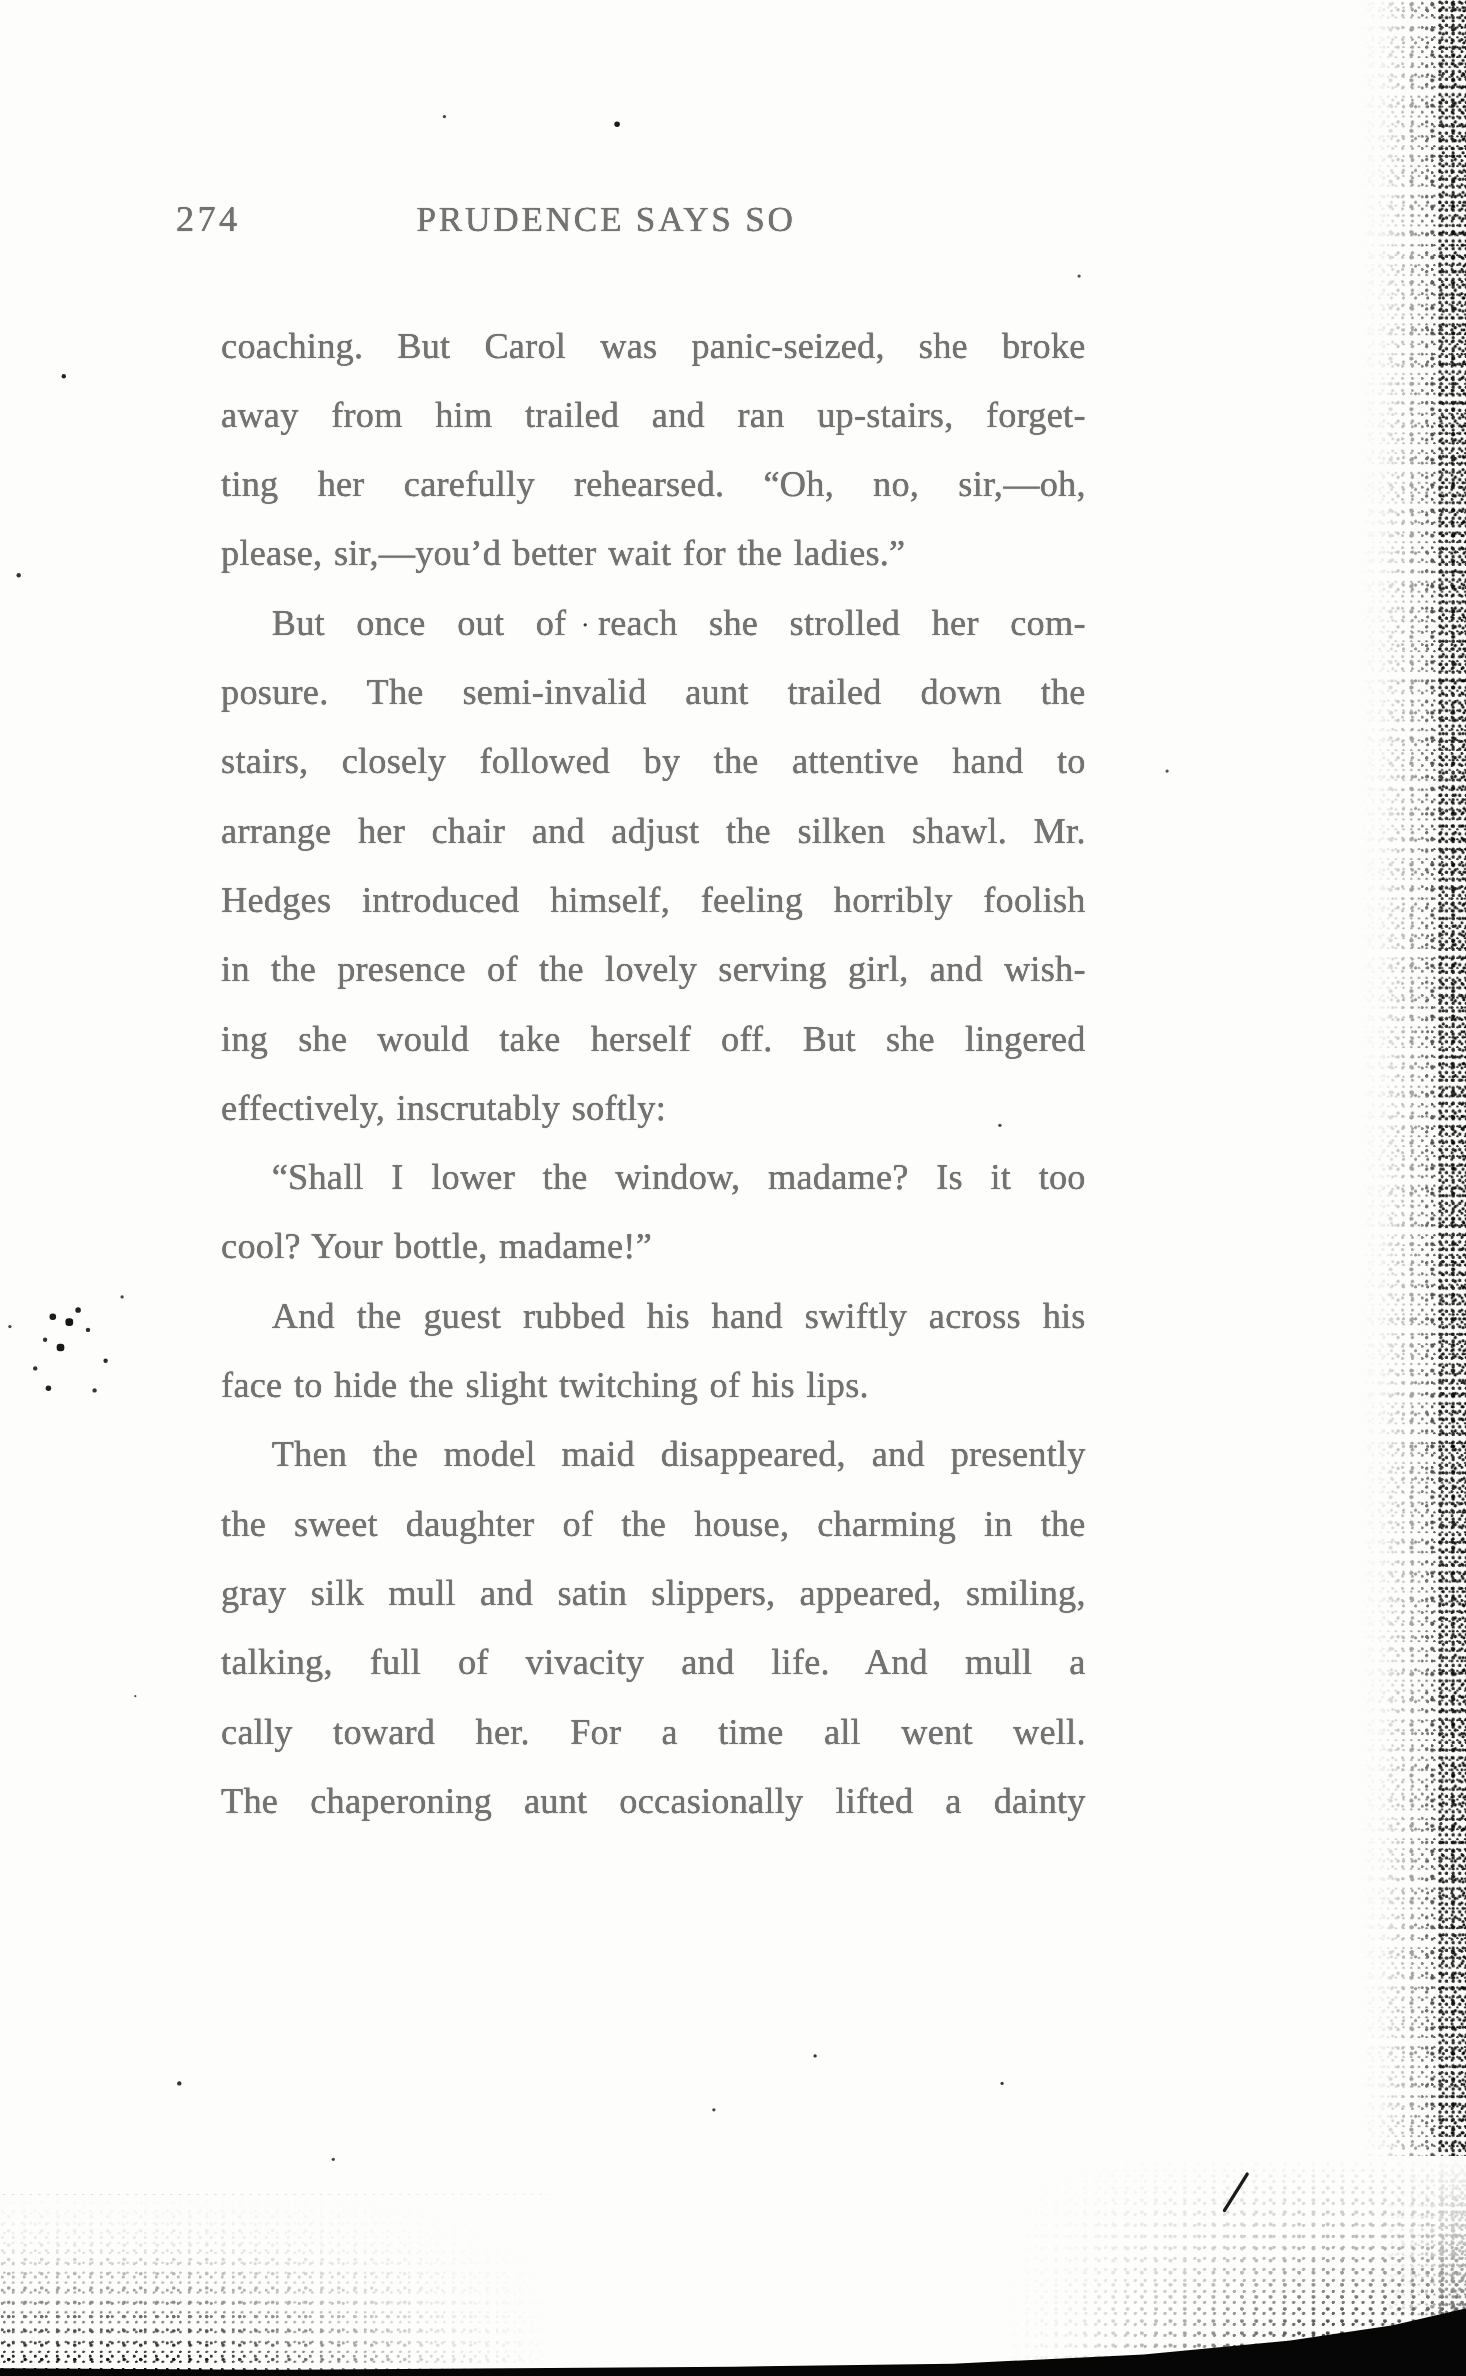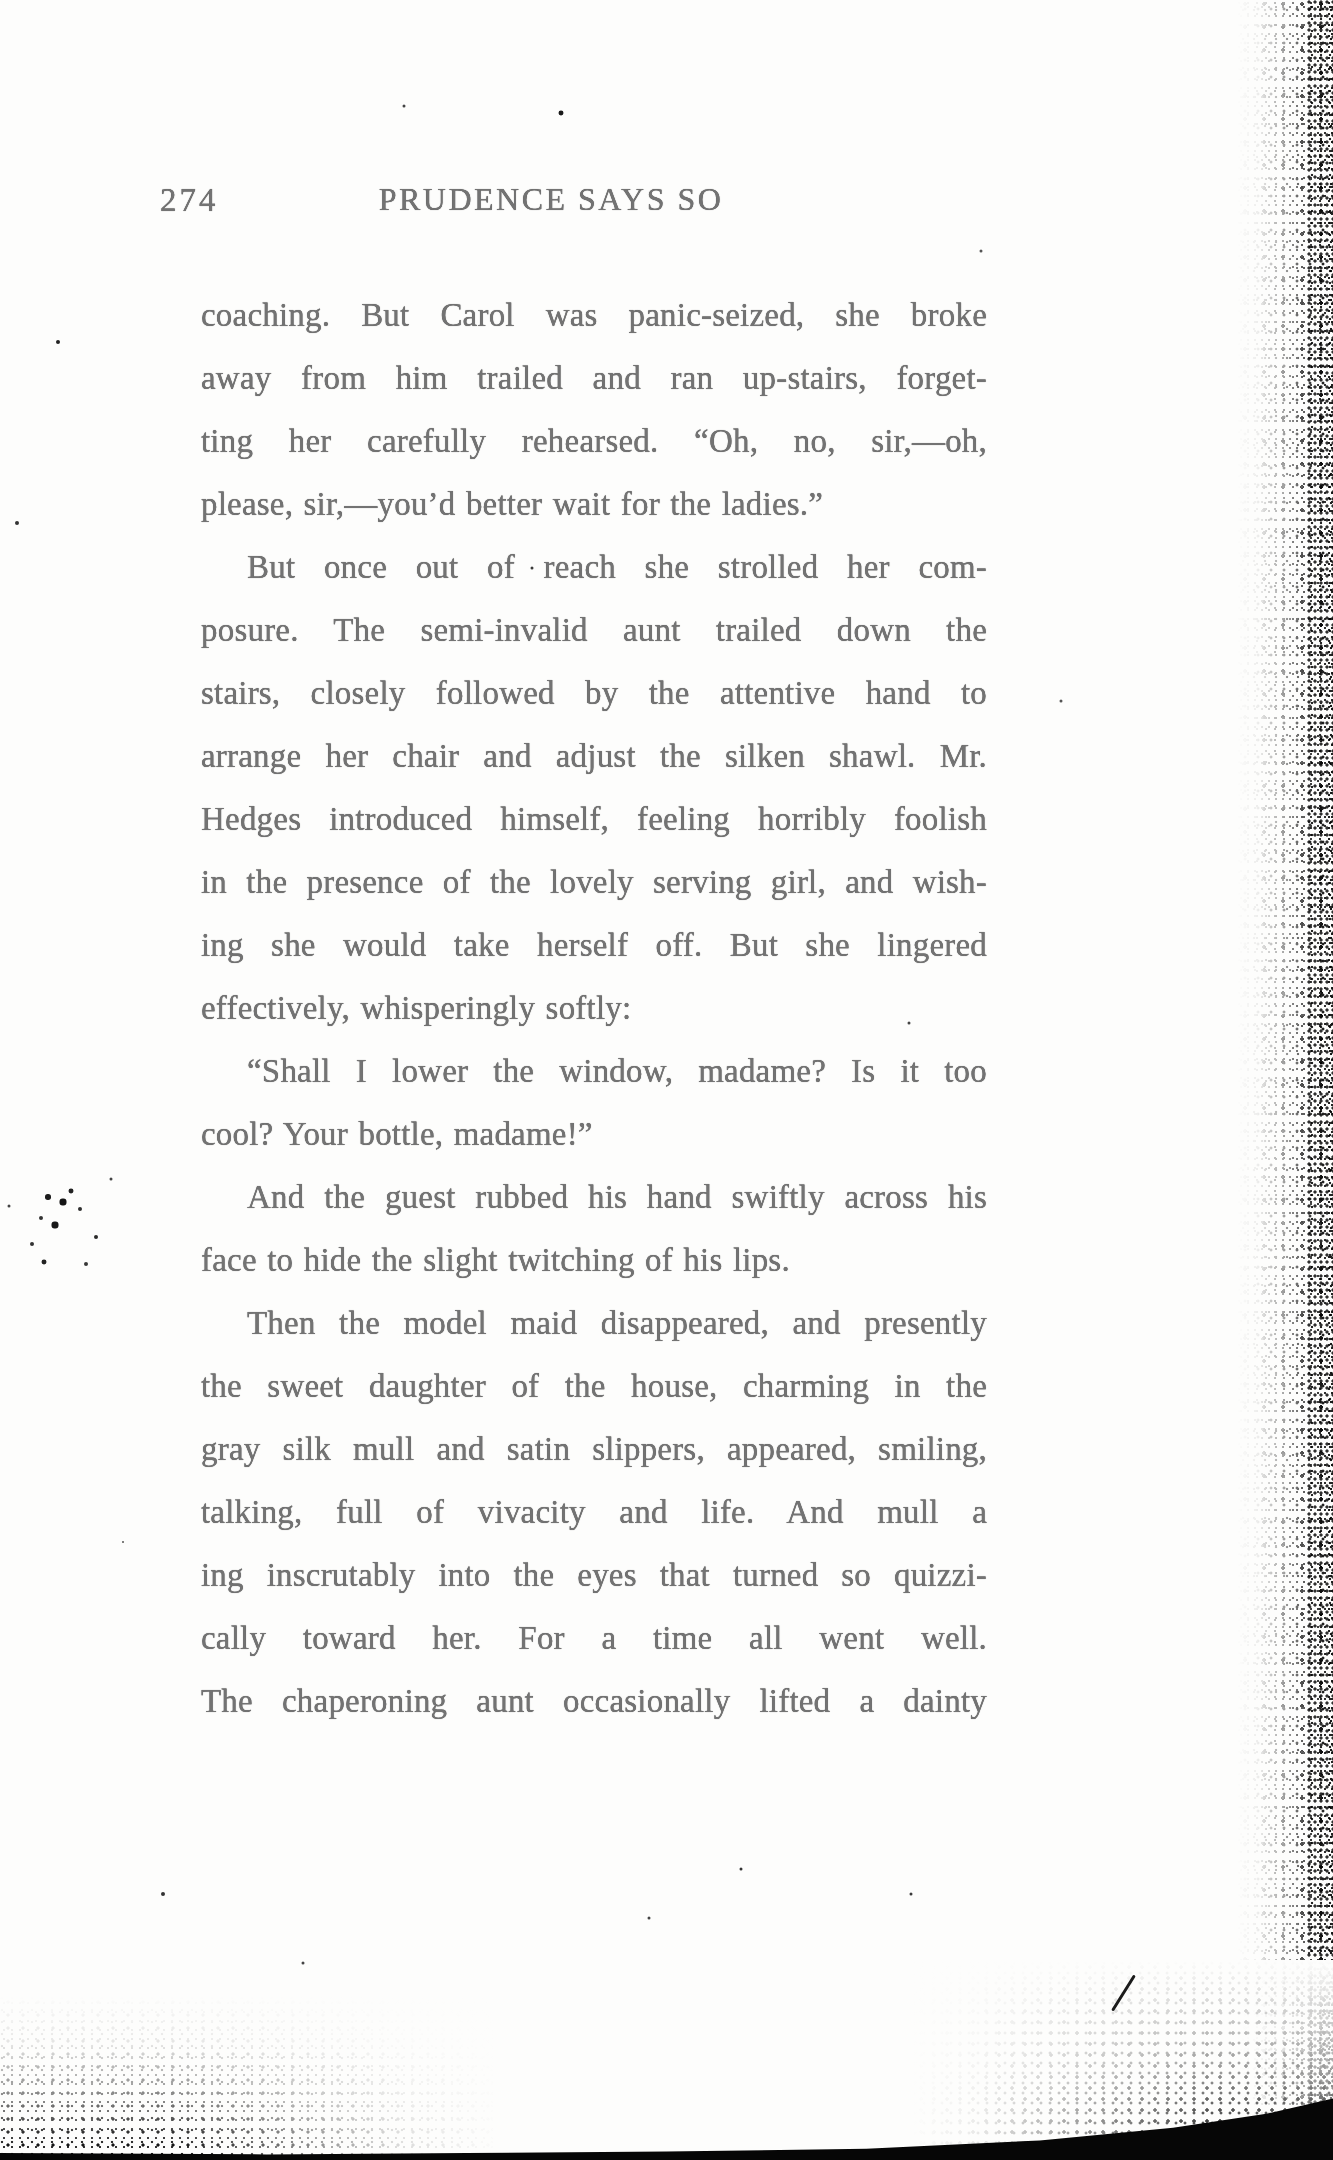--- a/index.html
+++ b/index.html
@@ -138,30 +138,29 @@
       <div class="line">away from him trailed and ran up-stairs, forget-</div>
       <div class="line">ting her carefully rehearsed. “Oh, no, sir,—oh,</div>
       <div class="line last">please, sir,—you’d better wait for the ladies.”</div>
       <div class="line indent">But once out of reach she strolled her com-</div>
       <div class="line">posure. The semi-invalid aunt trailed down the</div>
       <div class="line">stairs, closely followed by the attentive hand to</div>
       <div class="line">arrange her chair and adjust the silken shawl. Mr.</div>
       <div class="line">Hedges introduced himself, feeling horribly foolish</div>
       <div class="line">in the presence of the lovely serving girl, and wish-</div>
       <div class="line">ing she would take herself off. But she lingered</div>
-      <div class="line last">effectively, whisperingly softly:</div>
+      <div class="line last">effectively, inscrutably softly:</div>
       <div class="line indent">“Shall I lower the window, madame? Is it too</div>
       <div class="line last">cool? Your bottle, madame!”</div>
       <div class="line indent">And the guest rubbed his hand swiftly across his</div>
       <div class="line last">face to hide the slight twitching of his lips.</div>
       <div class="line indent">Then the model maid disappeared, and presently</div>
       <div class="line">the sweet daughter of the house, charming in the</div>
       <div class="line">gray silk mull and satin slippers, appeared, smiling,</div>
       <div class="line">talking, full of vivacity and life. And mull a</div>
-      <div class="line">ing inscrutably into the eyes that turned so quizzi-</div>
       <div class="line">cally toward her. For a time all went well.</div>
       <div class="line">The chaperoning aunt occasionally lifted a dainty</div>
     </main>
 
   <div class="right-band"></div>
   <div class="right-edge"></div>
   <div class="cloud-bottom-left"></div>
   <div class="cloud-bottom-right"></div>
   <div class="bottom-wedge"></div>
   <div class="scratch"></div>

